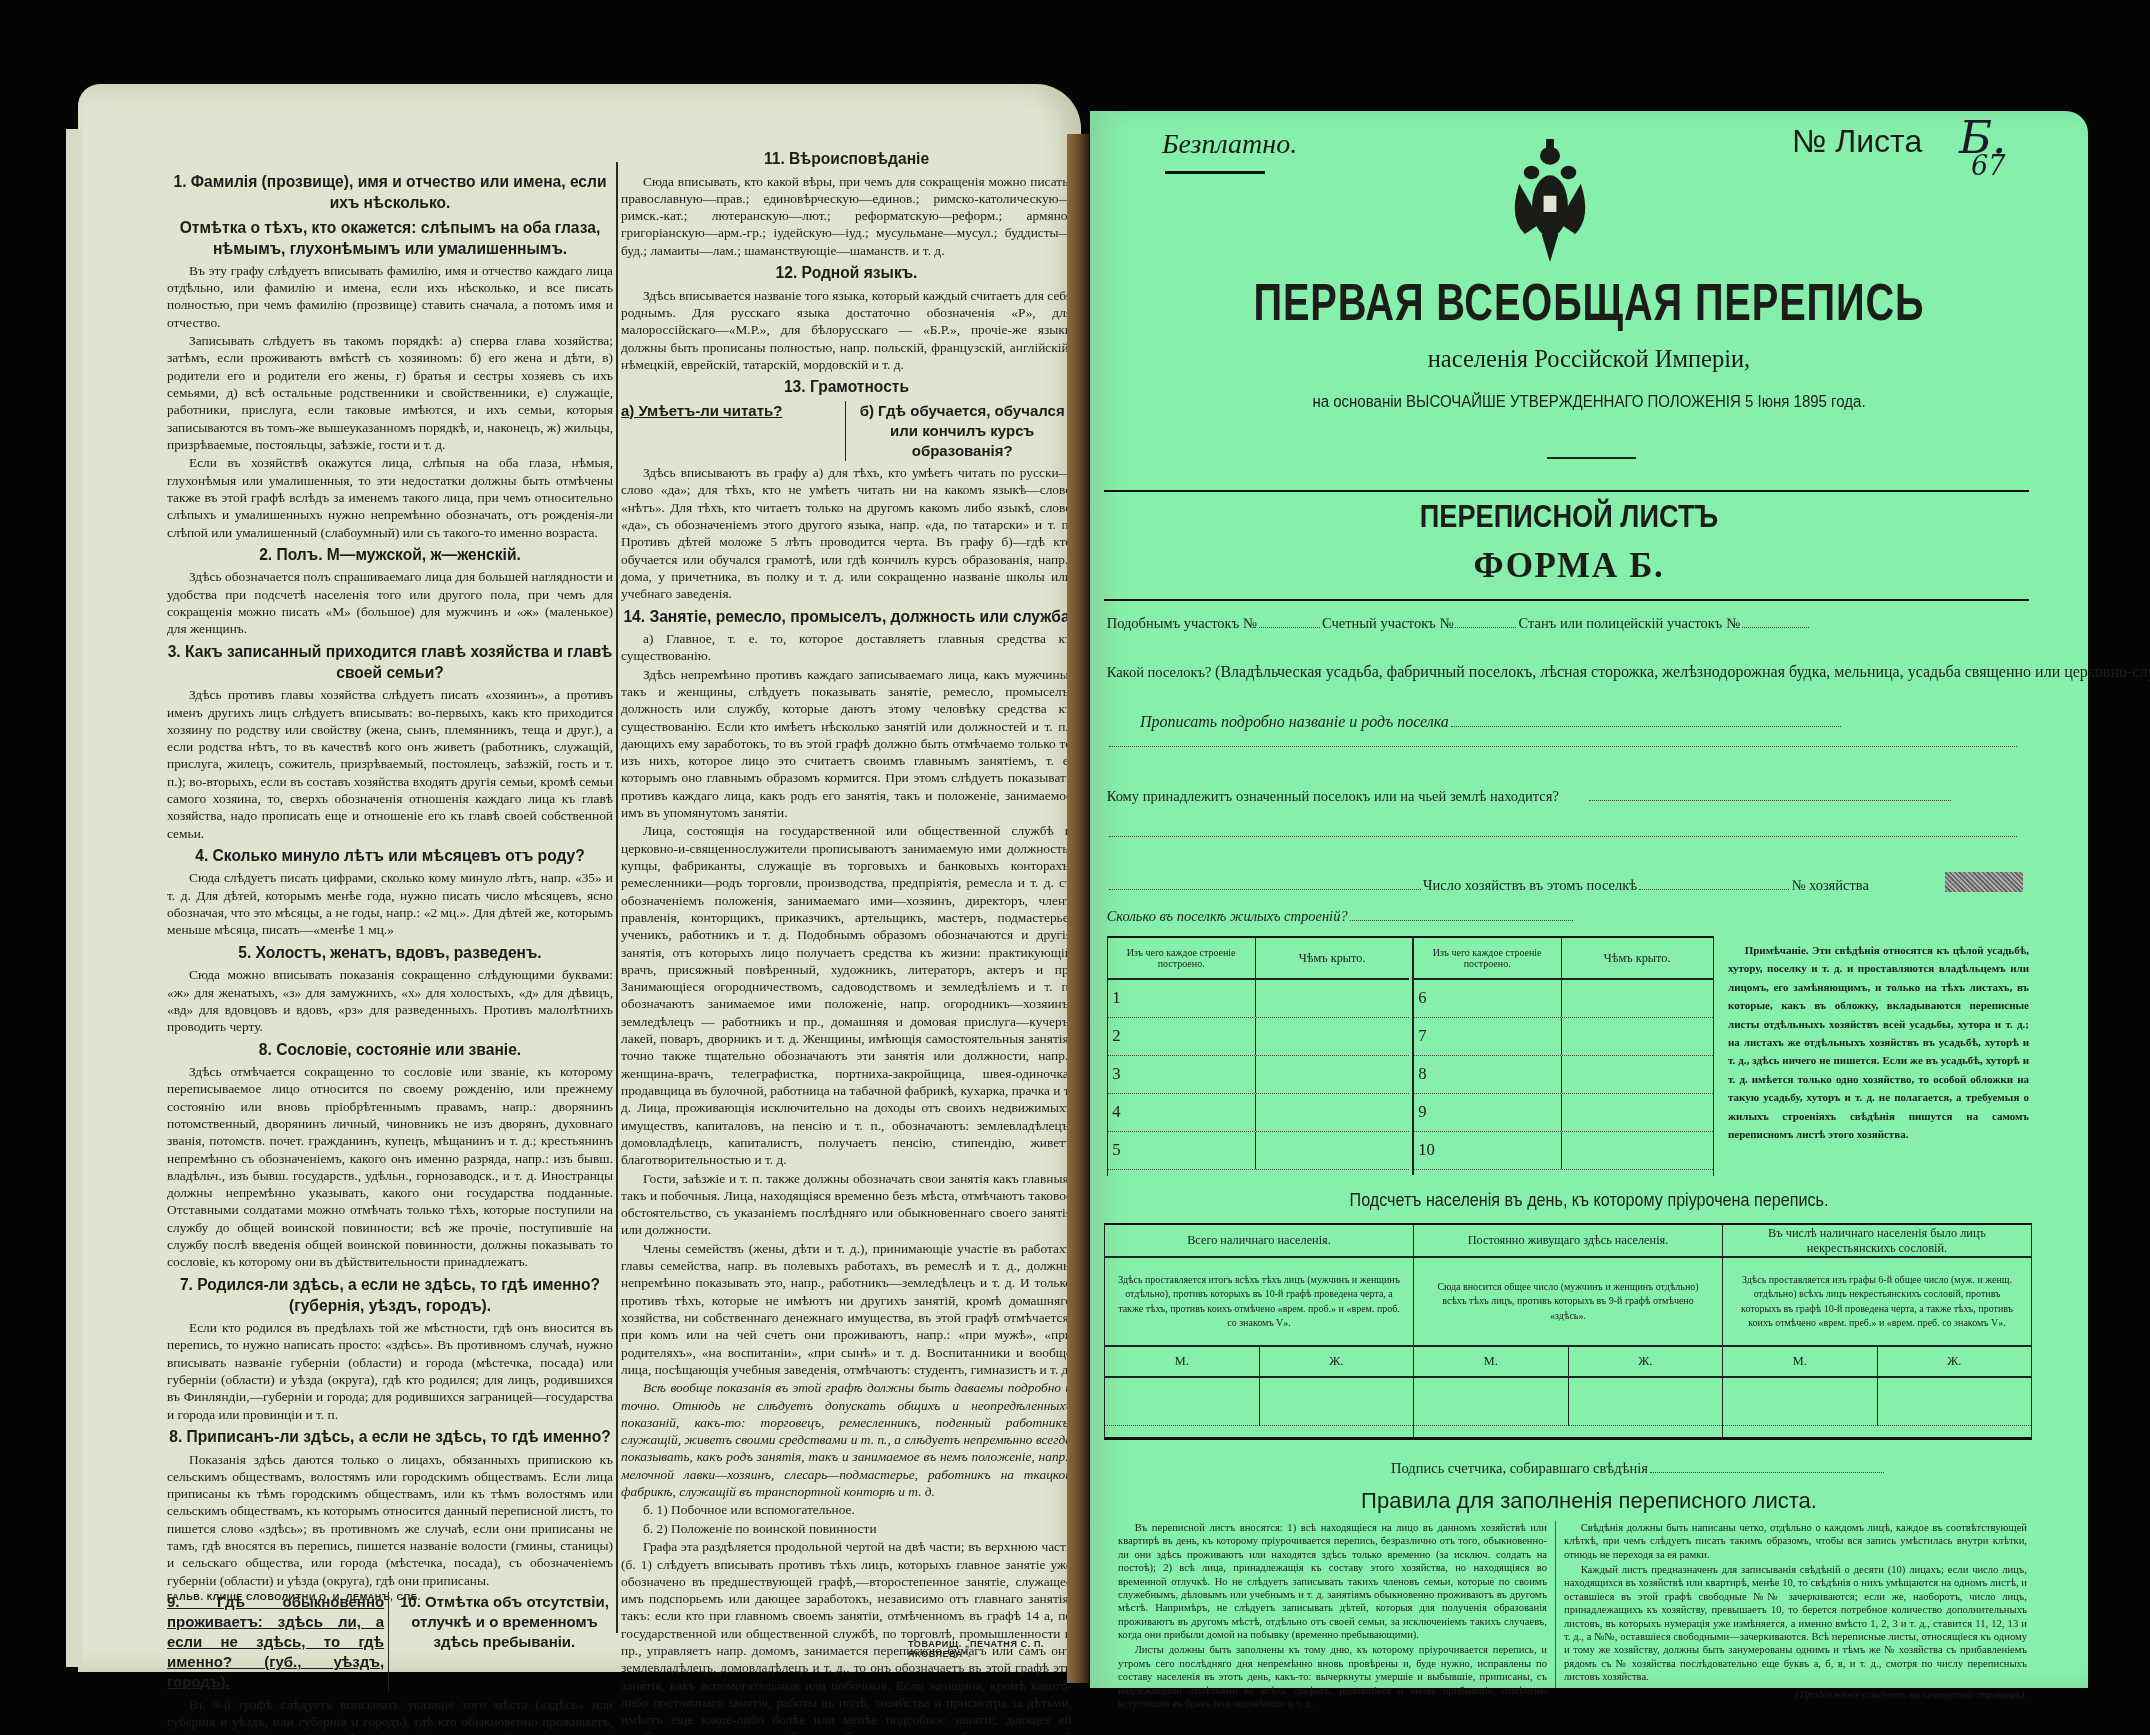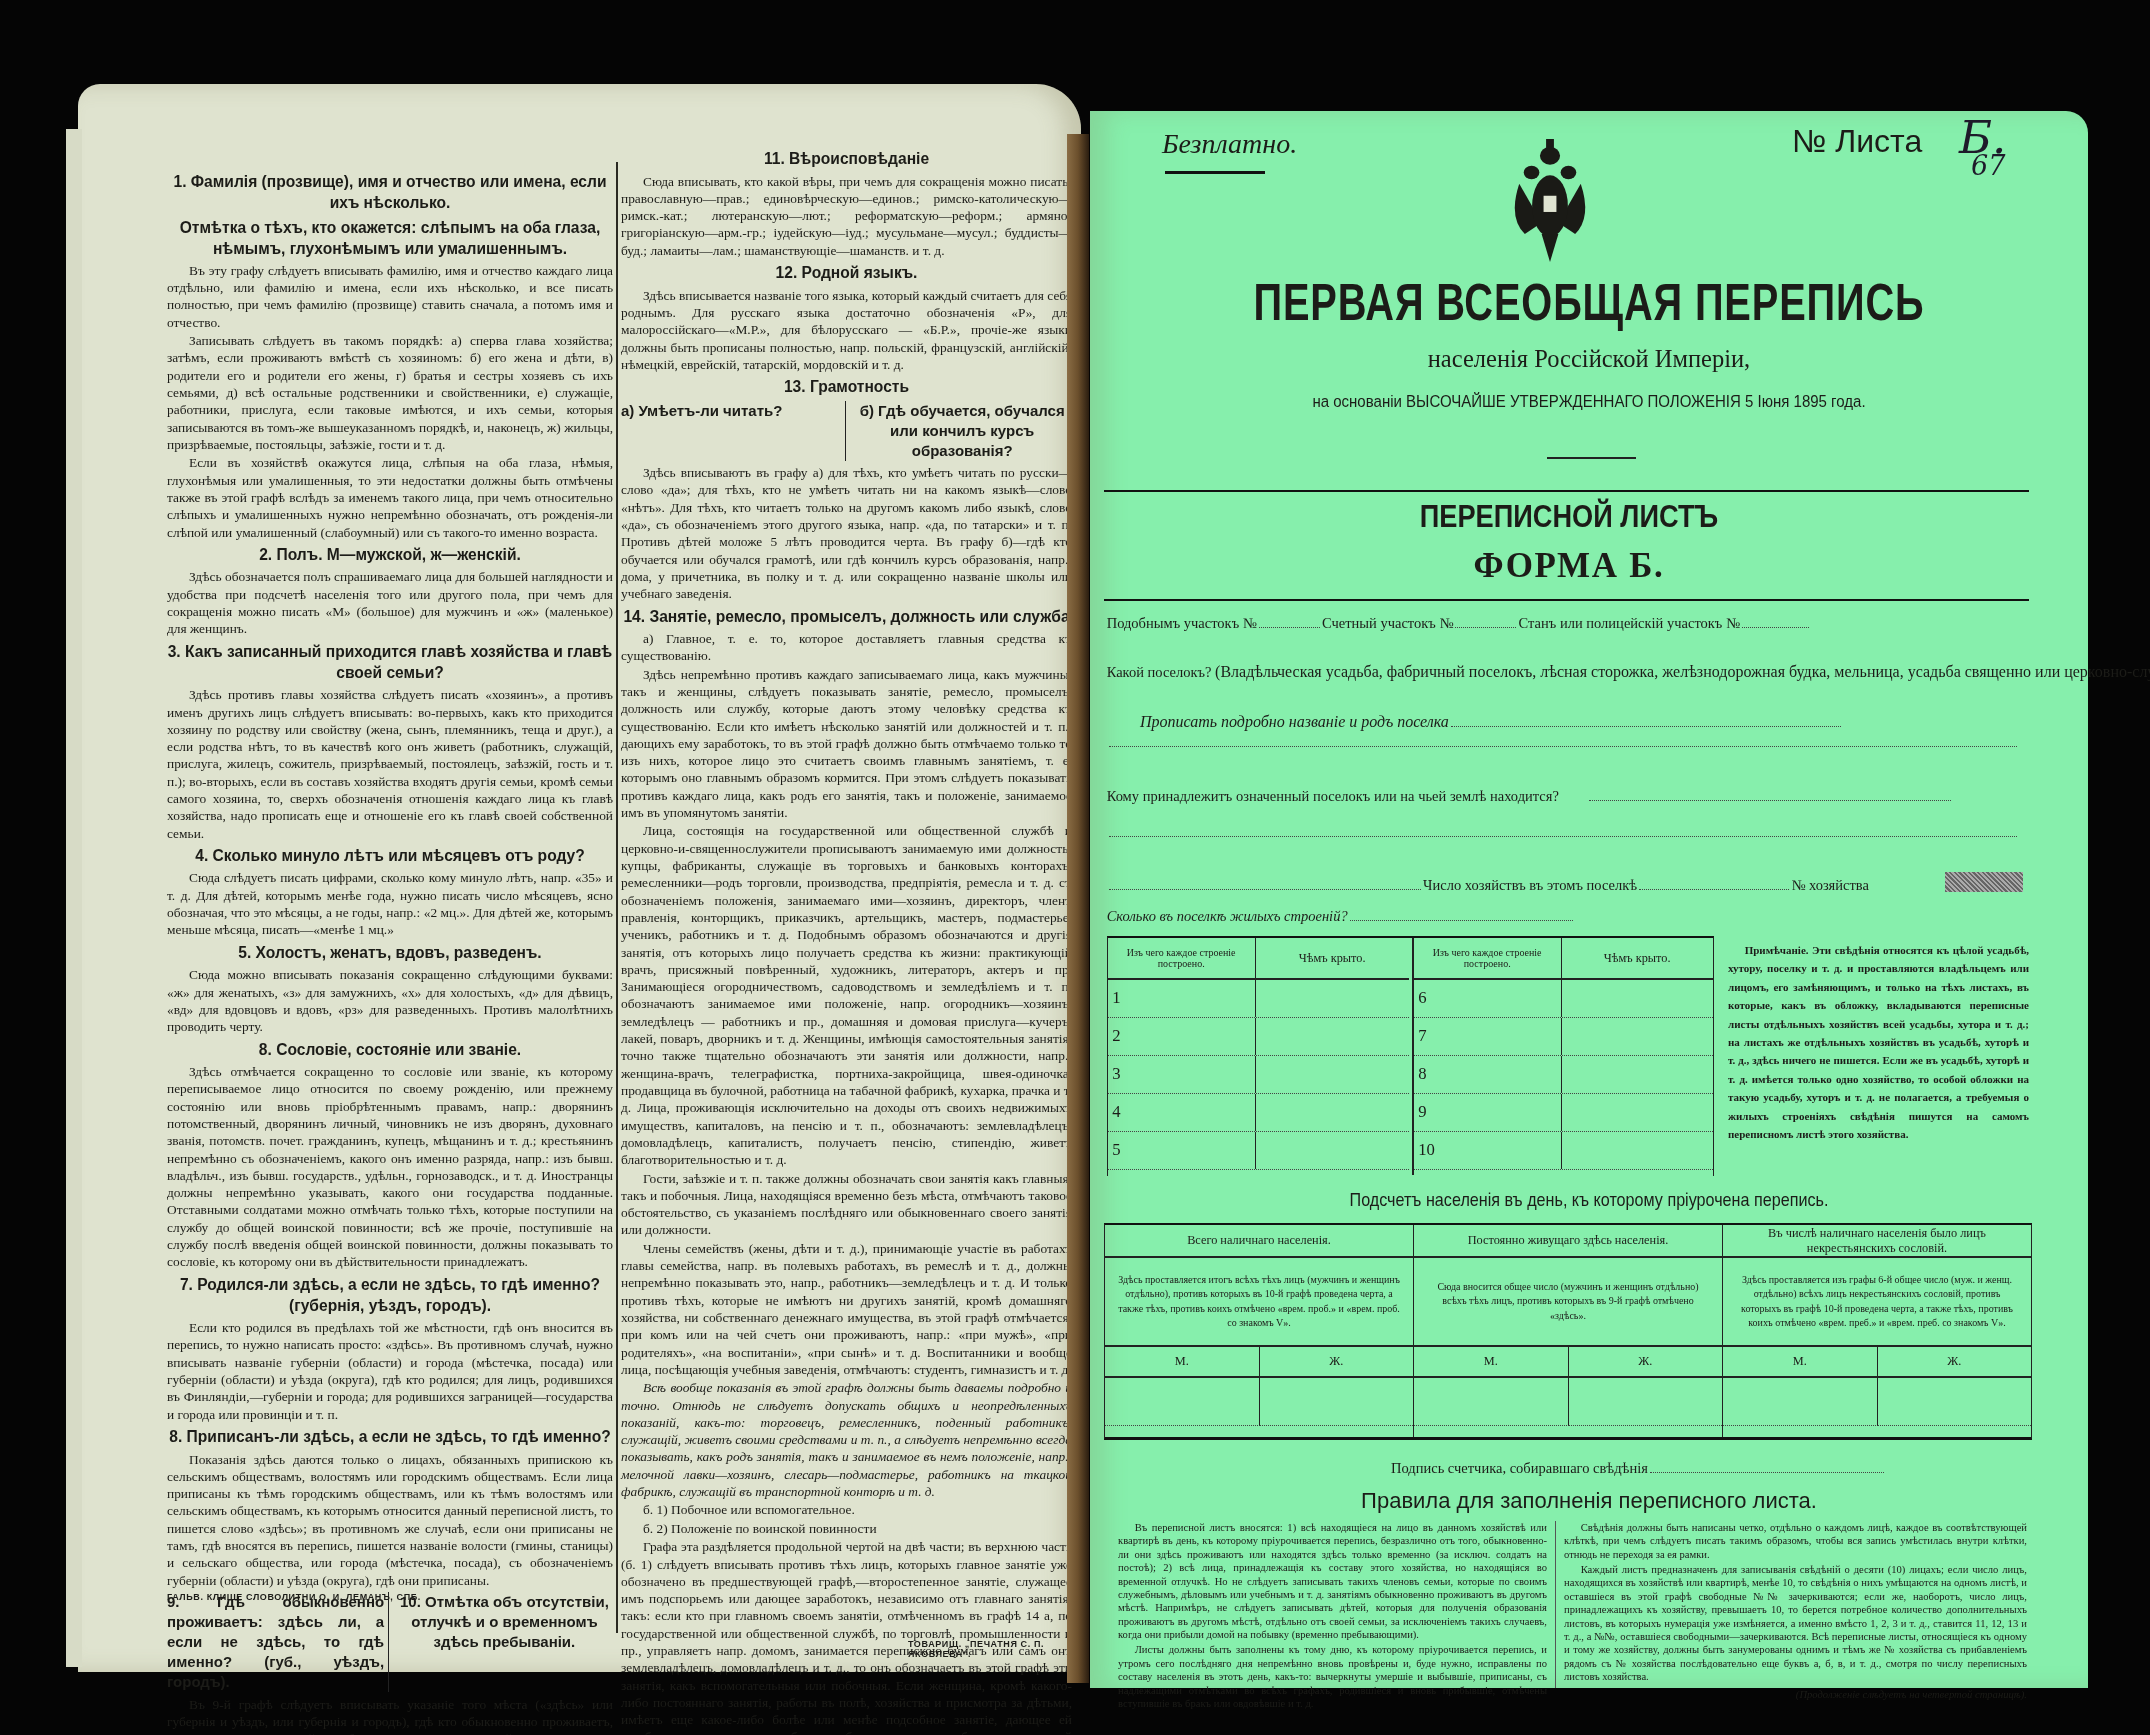--- a/index.html
+++ b/index.html
@@ -33,21 +33,21 @@
   .col-b { left: 543px; top: 61px; width: 451px; }
   .col-divider { position: absolute; left: 538px; top: 78px; width: 1.7px; height: 1471px; background: #2a2a22; }
   .sec-h {
     font-family: "Liberation Sans", sans-serif; font-weight: bold; font-size: 15.6px; line-height: 21px;
     text-align: center; margin: 3.3px 0 3.3px;
   }
   .sec-h.left { text-align: center; }
   .para { text-indent: 22px; margin-bottom: 1.1px; }
   .split-h { display: flex; font-family: "Liberation Sans", sans-serif; font-weight: bold; font-size: 15px; line-height: 20px; margin: 3.3px 0; }
   .split-h > div { flex: 1; }
-  .split-h > div:first-child { border-right: 1.7px solid #222; padding-right: 4px; }
+  .split-h > div:first-child { border-right: 1.7px solid #222; padding-right: 4px; text-decoration: underline; }
   .split-h > div:last-child { padding-left: 6.7px; text-align: center; }
   .imprint { font-family: "Liberation Sans", sans-serif; font-weight: bold; font-size: 9px; letter-spacing: 0.6px; position: absolute; }
 
   
   .r-free { position: absolute; left: 72px; top: 16.7px; font-style: italic; font-size: 28px; }
   .r-free-ul { position: absolute; left: 75px; top: 60px; width: 100px; height: 2.8px; background: #111; }
   .r-sheetno { position: absolute; left: 702px; top: 12.3px; font-family: "Liberation Sans", sans-serif; font-size: 32px; }
   .r-hand { position: absolute; font-family: "DejaVu Serif", serif; font-style: italic; color: #1e1a2a; }
   .eagle { position: absolute; left: 418px; top: 28px; width: 84px; height: 123px; }
   .r-title { position: absolute; left: 0; width: 100%; text-align: center; top: 162px; font-family: "Liberation Sans", sans-serif; font-weight: bold; font-size: 51px; letter-spacing: 1.1px; transform: scaleX(0.78); }

